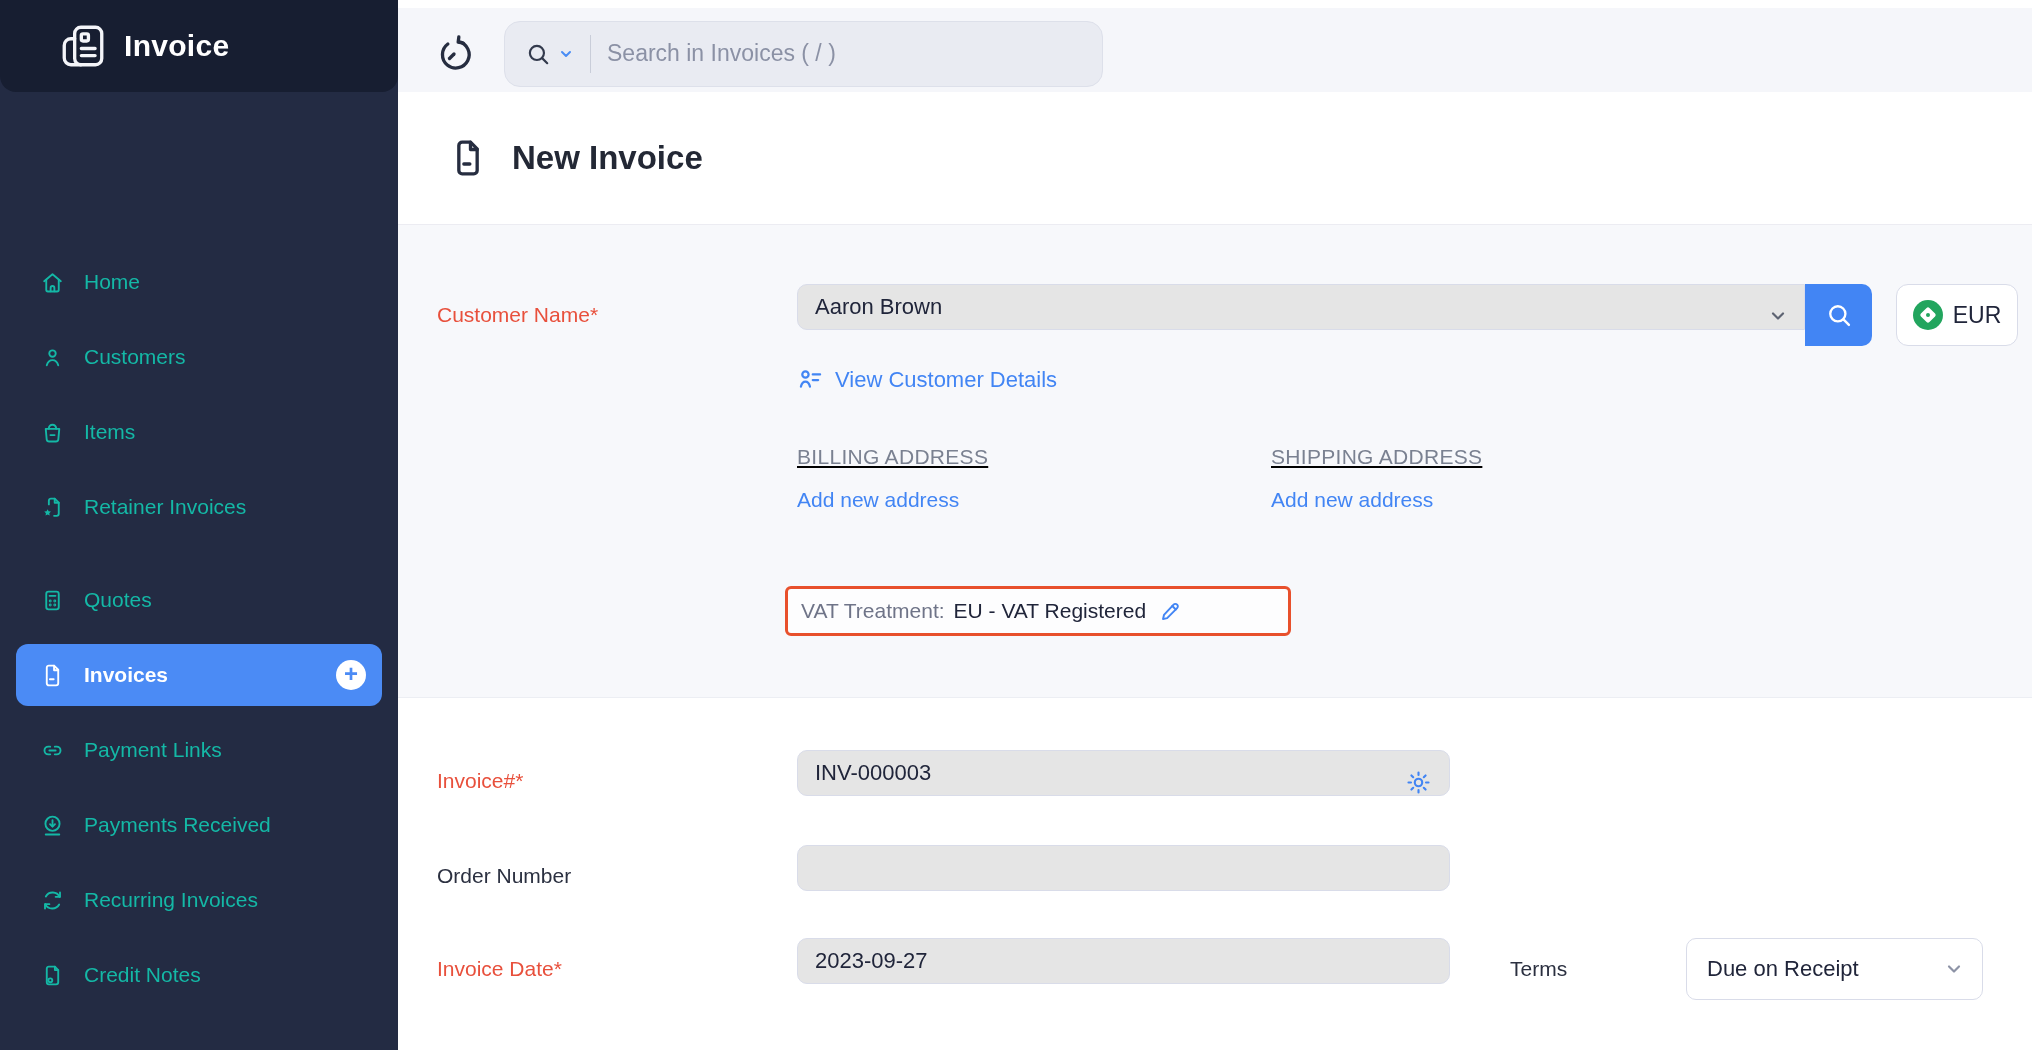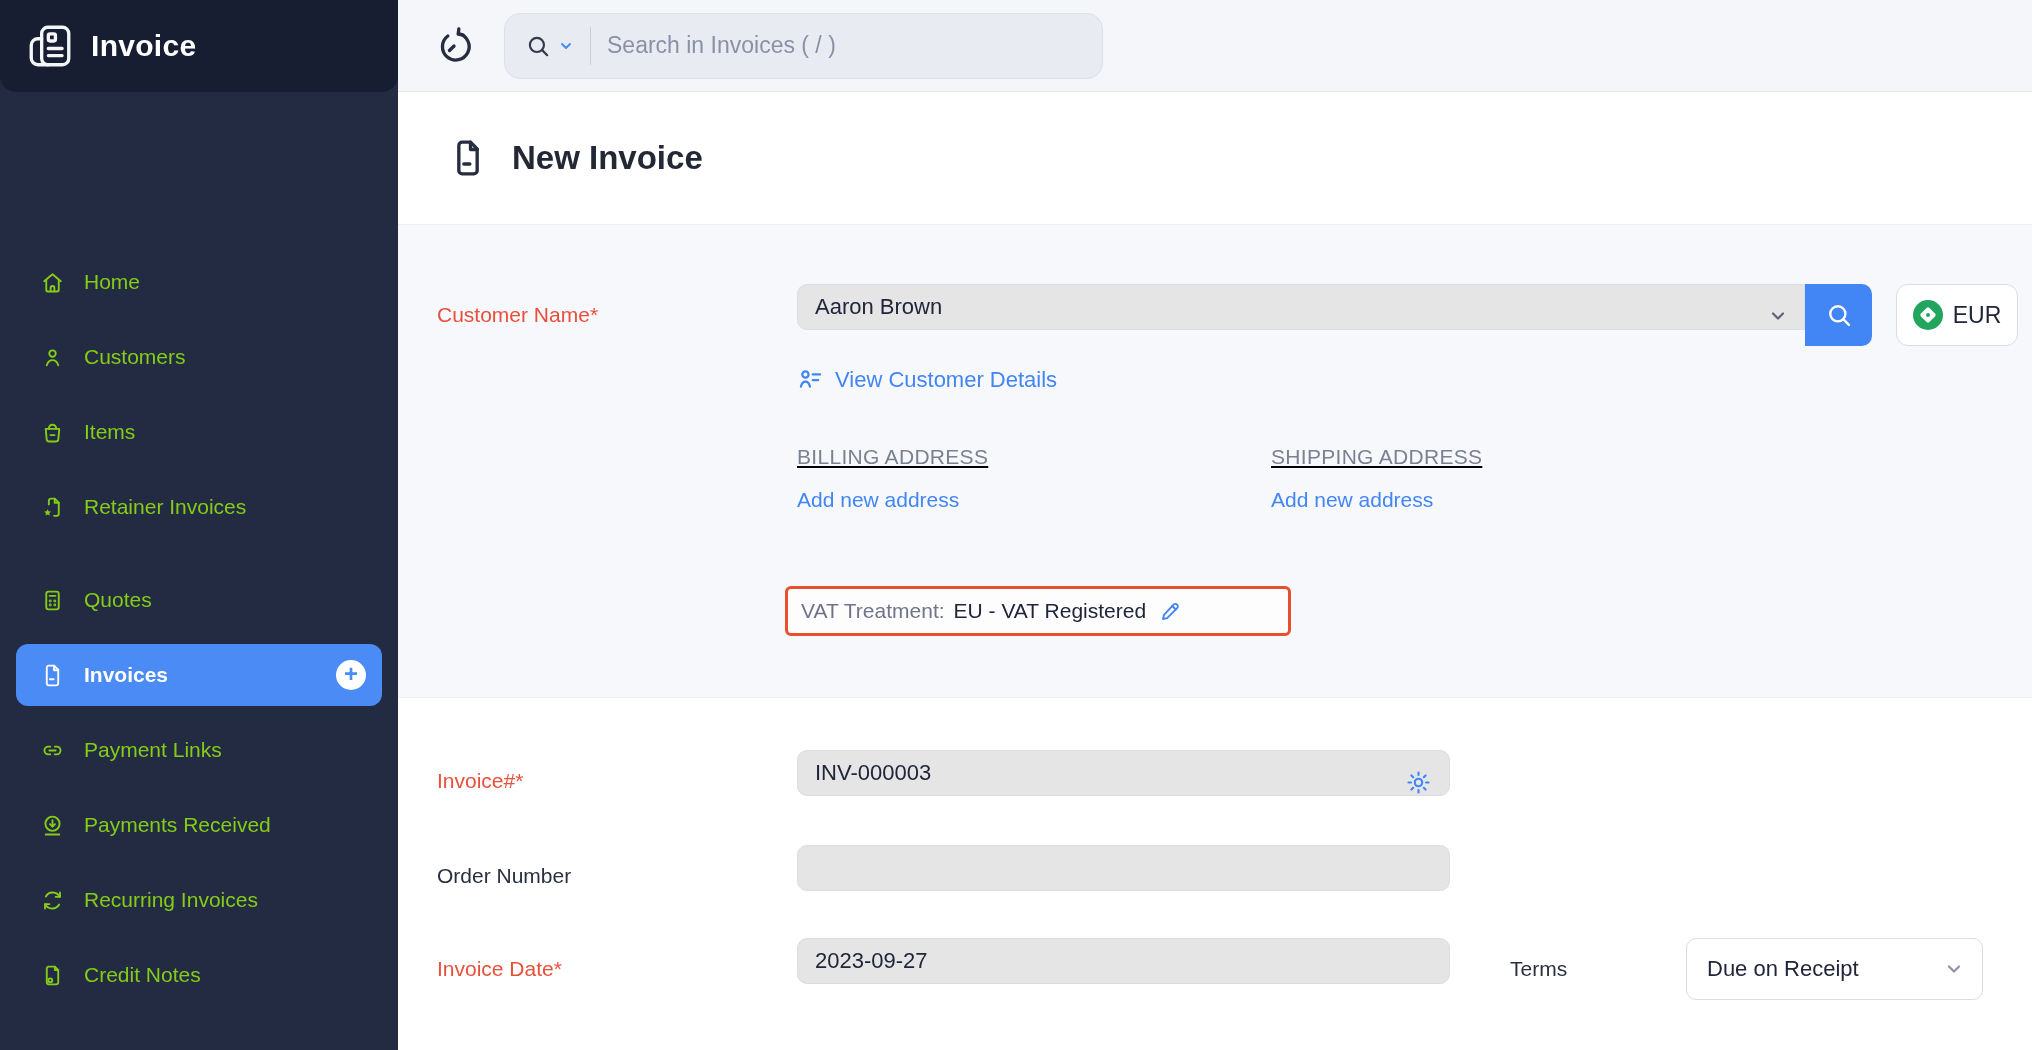--- a/index.html
+++ b/index.html
@@ -3,46 +3,46 @@
 <meta charset="utf-8">
 <style>
   * { margin:0; padding:0; box-sizing:border-box; }
   html,body { width:2032px; height:1050px; overflow:hidden; background:#fff;
               font-family:"Liberation Sans","DejaVu Sans",sans-serif; }
   .stage { position:relative; width:2032px; height:1050px; }
 
   
   .sidebar { position:absolute; left:0; top:0; width:398px; height:1050px; background:#232b43; }
   .logo-band { height:92px; background:#171e31; border-radius:0 0 16px 16px;
-               display:flex; align-items:center; padding-left:25px; gap:16px; }
+               display:flex; align-items:center; padding-left:58px; gap:16px; }
   .logo-band svg { width:50px; height:50px; color:#f4f5f9; }
   .logo-title { color:#ffffff; font-size:30px; font-weight:600; letter-spacing:.3px; }
 
   .gs-card { position:absolute; left:16px; top:116px; width:370px; height:100px;
              background:#29334f; border:2px solid #3e4a70; border-radius:14px;
              padding:20px 22px 0 24px; cursor:pointer; }
   .gs-row { display:flex; align-items:center; gap:14px; }
   .gs-row svg { width:30px; height:30px; color:#ffffff; flex:none; }
   .gs-label { color:#ffffff; font-size:21px; font-weight:500; flex:1; }
   .gs-chevron { width:20px; height:20px; color:#d7dbe7; flex:none; }
   .gs-progress { margin-top:13px; margin-left:4px; height:9px; width:312px; border-radius:5px; }
   .gs-progress-fill { height:9px; border-radius:5px; background:#5b6378; }
 
   .nav { position:absolute; left:0; top:251px; width:398px; }
   .nav-item { height:62px; margin:0 16px 13px 16px; padding-left:24px; border-radius:12px;
-              display:flex; align-items:center; gap:19px; color:#84cc16; font-size:21px; cursor:pointer; }
+              display:flex; align-items:center; gap:19px; color:#14b8a6; font-size:21px; cursor:pointer; }
   .nav-item svg { width:25px; height:25px; flex:none; }
   .nav-item.group-gap { margin-top:31px; }
   .nav-item.selected { background:#4b8bf5; color:#ffffff; font-weight:600;justify-content:flex-end; }
   .plus-badge { margin-left:auto; margin-right:16px; width:30px; height:30px; border-radius:50%;
                 background:#ffffff; color:#4b8bf5; display:flex; align-items:center; justify-content:center;
                 font-size:24px; font-weight:700; line-height:1; padding-bottom:2px; }
 
   
-  .topbar { position:absolute; left:398px; top:0; width:1634px; height:92px; background:#f5f6fa;
+  .topbar { position:absolute; left:398px; top:8px; width:1634px; height:92px; background:#f5f6fa;
             border-bottom:1px solid #e6e7ee; display:flex; align-items:center; }
   .history-btn { margin-left:34px; width:44px; height:44px; border:none; background:transparent;
                  color:#262d40; cursor:pointer; display:flex; align-items:center; justify-content:center; }
   .history-btn svg { width:40px; height:40px; }
   .searchbox { margin-left:28px; width:599px; height:66px; background:#e9ebf2; border:1px solid #dde0ea;
                border-radius:16px; display:flex; align-items:center; padding:0 20px; }
   .searchbox .mag { width:26px; height:26px; color:#333a4d; flex:none; }
   .searchbox .chev { width:16px; height:16px; color:#4a8df5; margin-left:7px; flex:none; }
   .search-divider { width:1px; height:38px; background:#c9cdd9; margin:0 16px; }
   .search-input { flex:1; border:none; background:transparent; outline:none; font-size:23px;

